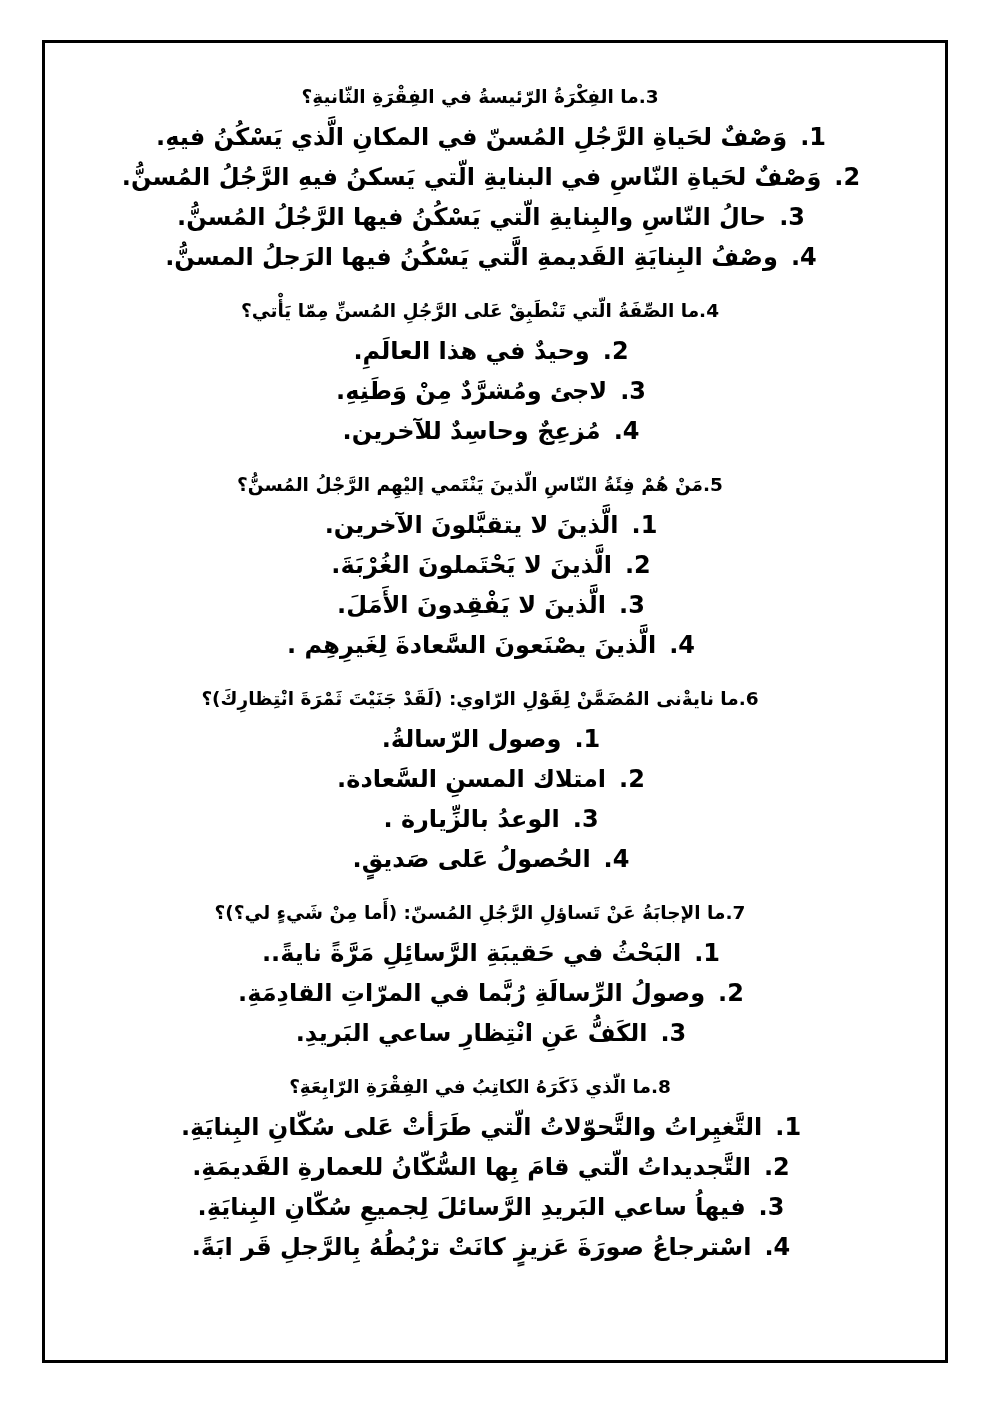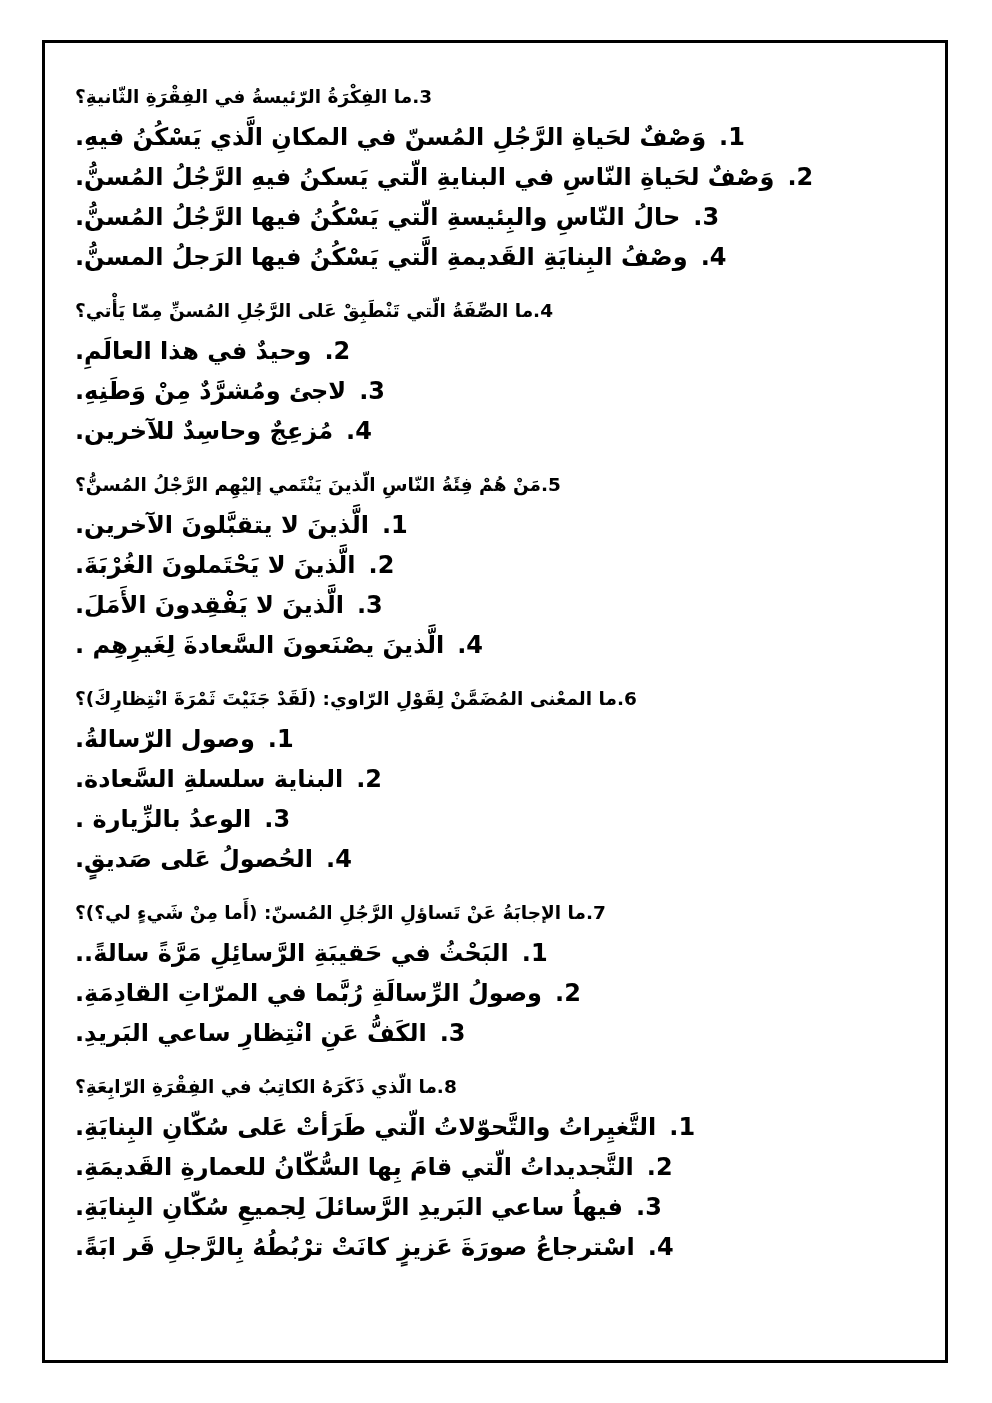--- a/index.html
+++ b/index.html
@@ -16,21 +16,21 @@
     position: relative;
     width: 992px; height: 1403px;
     background: #ffffff;
   }
   .frame {
     position: absolute;
     left: 42px; top: 40px; right: 44px; bottom: 40px;
     border: 3px solid #000000;
     padding: 34px 38px 16px 30px;
     direction: rtl;
-    text-align: left;
+    text-align: center;
     overflow: hidden;
   }
   .question {
     font-weight: bold;
     font-size: 18.5px;
     line-height: 40px;
     padding-right: 22px;
     margin-top: 14px;
     white-space: nowrap;
   }
@@ -46,50 +46,50 @@
 </head>
 <body>
 
 <div class="page">
   <div class="frame">
 
     <div class="question-block">
       <p class="question"><span class="qnum">3.</span><span>ما الفِكْرَةُ الرّئيسةُ في الفِقْرَةِ الثّانيةِ؟</span></p>
       <p class="option"><span class="onum">1.</span><span>وَصْفٌ لحَياةِ الرَّجُلِ المُسنّ في المكانِ الَّذي يَسْكُنُ فيهِ.</span></p>
       <p class="option"><span class="onum">2.</span><span>وَصْفٌ لحَياةِ النّاسِ في البنايةِ الّتي يَسكنُ فيهِ الرَّجُلُ المُسنُّ.</span></p>
-      <p class="option"><span class="onum">3.</span><span>حالُ النّاسِ والبِئيسةِ الّتي يَسْكُنُ فيها الرَّجُلُ المُسنُّ.</span></p>
+      <p class="option"><span class="onum">3.</span><span>حالُ النّاسِ والبِنايةِ الّتي يَسْكُنُ فيها الرَّجُلُ المُسنُّ.</span></p>
       <p class="option"><span class="onum">4.</span><span>وصْفُ البِنايَةِ القَديمةِ الَّتي يَسْكُنُ فيها الرَجلُ المسنُّ.</span></p>
     </div>
 
     <div class="question-block">
       <p class="question"><span class="qnum">4.</span><span>ما الصِّفَةُ الّتي تَنْطَبِقْ عَلى الرَّجُلِ المُسنِّ مِمّا يَأْتي؟</span></p>
       <p class="option"><span class="onum">2.</span><span>وحيدٌ في هذا العالَمِ.</span></p>
       <p class="option"><span class="onum">3.</span><span>لاجئ ومُشرَّدٌ مِنْ وَطَنِهِ.</span></p>
       <p class="option"><span class="onum">4.</span><span>مُزعِجٌ وحاسِدٌ للآخرين.</span></p>
     </div>
 
     <div class="question-block">
       <p class="question"><span class="qnum">5.</span><span>مَنْ هُمْ فِئَةُ النّاسِ الّذينَ يَنْتَمي إليْهِم الرَّجْلُ المُسنُّ؟</span></p>
       <p class="option"><span class="onum">1.</span><span>الَّذينَ لا يتقبَّلونَ الآخرين.</span></p>
       <p class="option"><span class="onum">2.</span><span>الَّذينَ لا يَحْتَملونَ الغُرْبَةَ.</span></p>
       <p class="option"><span class="onum">3.</span><span>الَّذينَ لا يَفْقِدونَ الأَمَلَ.</span></p>
       <p class="option"><span class="onum">4.</span><span>الَّذينَ يصْنَعونَ السَّعادةَ لِغَيرِهِم .</span></p>
     </div>
 
     <div class="question-block">
-      <p class="question"><span class="qnum">6.</span><span>ما المعْنى المُضَمَّنْ لِقَوْلِ الرّاوي: (لَقَدْ جَنَيْتَ ثَمْرَةَ انْتِظارِكَ)؟</span></p>
+      <p class="question"><span class="qnum">6.</span><span>ما نايةْنى المُضَمَّنْ لِقَوْلِ الرّاوي: (لَقَدْ جَنَيْتَ ثَمْرَةَ انْتِظارِكَ)؟</span></p>
       <p class="option"><span class="onum">1.</span><span>وصول الرّسالةُ.</span></p>
-      <p class="option"><span class="onum">2.</span><span>البناية سلسلةِ السَّعادة.</span></p>
+      <p class="option"><span class="onum">2.</span><span>امتلاك المسنِ السَّعادة.</span></p>
       <p class="option"><span class="onum">3.</span><span>الوعدُ بالزِّيارة .</span></p>
       <p class="option"><span class="onum">4.</span><span>الحُصولُ عَلى صَديقٍ.</span></p>
     </div>
 
     <div class="question-block">
       <p class="question"><span class="qnum">7.</span><span>ما الإجابَةُ عَنْ تَساؤلِ الرَّجُلِ المُسنّ: (أَما مِنْ شَيءٍ لي؟)؟</span></p>
-      <p class="option"><span class="onum">1.</span><span>البَحْثُ في حَقيبَةِ الرَّسائِلِ مَرَّةً سالةً..</span></p>
+      <p class="option"><span class="onum">1.</span><span>البَحْثُ في حَقيبَةِ الرَّسائِلِ مَرَّةً نايةً..</span></p>
       <p class="option"><span class="onum">2.</span><span>وصولُ الرِّسالَةِ رُبَّما في المرّاتِ القادِمَةِ.</span></p>
       <p class="option"><span class="onum">3.</span><span>الكَفُّ عَنِ انْتِظارِ ساعي البَريدِ.</span></p>
     </div>
 
     <div class="question-block">
       <p class="question"><span class="qnum">8.</span><span>ما الّذي ذَكَرَهُ الكاتِبُ في الفِقْرَةِ الرّابِعَةِ؟</span></p>
       <p class="option"><span class="onum">1.</span><span>التَّغيِراتُ والتَّحوّلاتُ الّتي طَرَأتْ عَلى سُكّانِ البِنايَةِ.</span></p>
       <p class="option"><span class="onum">2.</span><span>التَّجديداتُ الّتي قامَ بِها السُّكّانُ للعمارةِ القَديمَةِ.</span></p>
       <p class="option"><span class="onum">3.</span><span>فيهاُ ساعي البَريدِ الرَّسائلَ لِجميعِ سُكّانِ البِنايَةِ.</span></p>
       <p class="option"><span class="onum">4.</span><span>اسْترجاعُ صورَةَ عَزيزٍ كانَتْ ترْبُطُهُ بِالرَّجلِ قَر ابَةً.</span></p>

